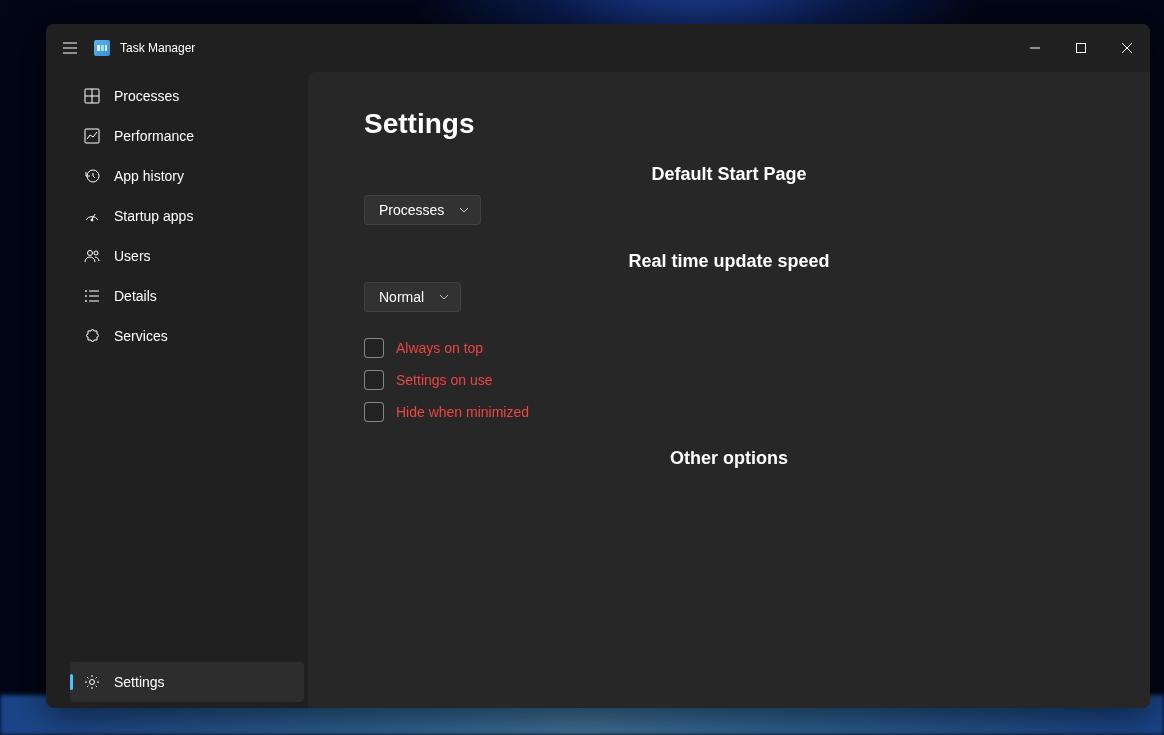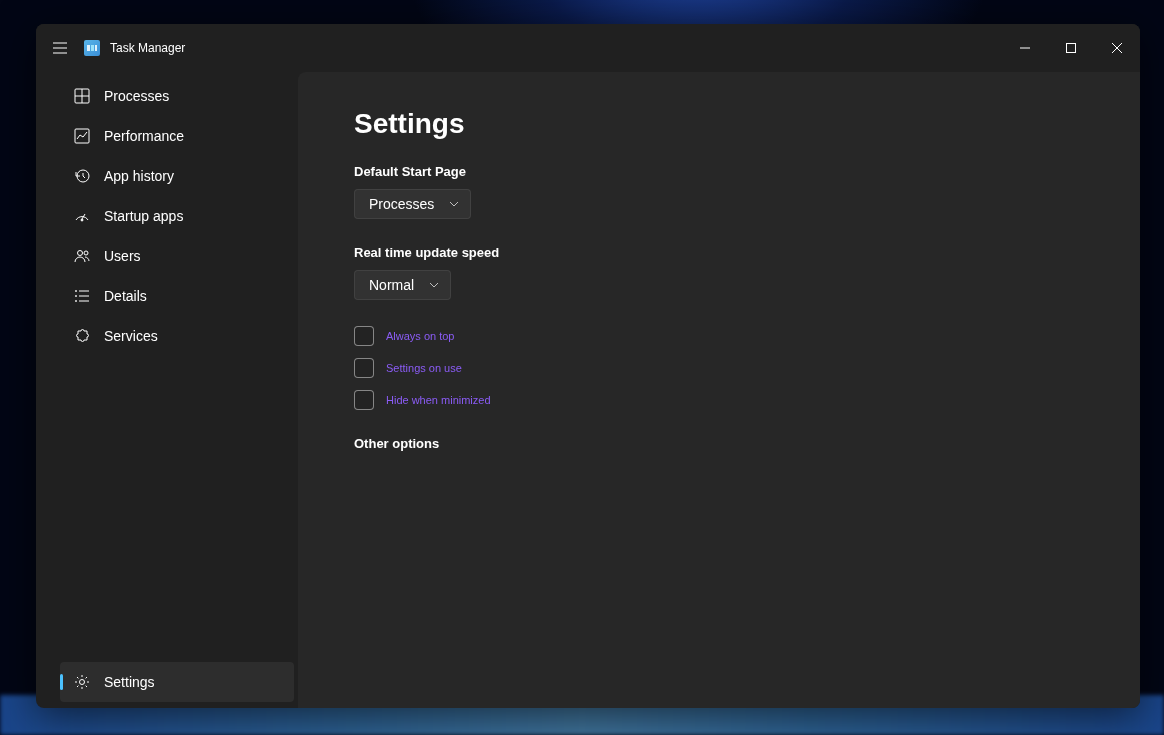--- a/index.html
+++ b/index.html
@@ -22,21 +22,21 @@
       left: 0;
       right: 0;
       height: 40px;
       background: linear-gradient(90deg, #2a6fd8 0%, #4a9fe8 30%, #6abff8 50%, #4a9fe8 70%, #2a6fd8 100%);
       opacity: 0.6;
       filter: blur(2px);
     }
     .window {
       position: absolute;
       top: 24px;
-      left: 36px;
+      left: 46px;
       width: 1104px;
       height: 684px;
       background: #202020;
       border-radius: 8px;
       overflow: hidden;
       box-shadow: 0 8px 40px rgba(0,0,0,0.6);
       display: flex;
       flex-direction: column;
     }
     .titlebar {
@@ -149,24 +149,25 @@
       padding: 36px 56px;
       overflow-y: auto;
     }
     .page-title {
       font-size: 28px;
       font-weight: 600;
       color: #ffffff;
       margin-bottom: 24px;
     }
     .section-label {
-      font-size: 13px;
+      font-size: 18px;
       font-weight: 600;
       color: #ffffff;
       margin-bottom: 10px;
+      text-align: center;
     }
     .section { margin-bottom: 26px; }
     .dropdown {
       display: inline-flex;
       align-items: center;
       background: rgba(255,255,255,0.055);
       border: 1px solid rgba(255,255,255,0.07);
       border-radius: 4px;
       padding: 6px 10px 6px 14px;
       gap: 14px;
@@ -184,22 +185,22 @@
       cursor: pointer;
     }
     .check-box {
       width: 20px;
       height: 20px;
       border: 1px solid rgba(255,255,255,0.45);
       border-radius: 4px;
       background: rgba(0,0,0,0.1);
     }
     .check-label {
-      font-size: 11px;
-      color: #8b5cf6;
+      font-size: 14px;
+      color: #ef4444;
     }
   </style>
 </head>
 <body>
 
 <div class="window">
   <div class="titlebar">
     <div class="hamburger">
       <svg viewBox="0 0 16 16" stroke="#ffffff" stroke-width="1">
         <line x1="1" y1="3" x2="15" y2="3"></line>

